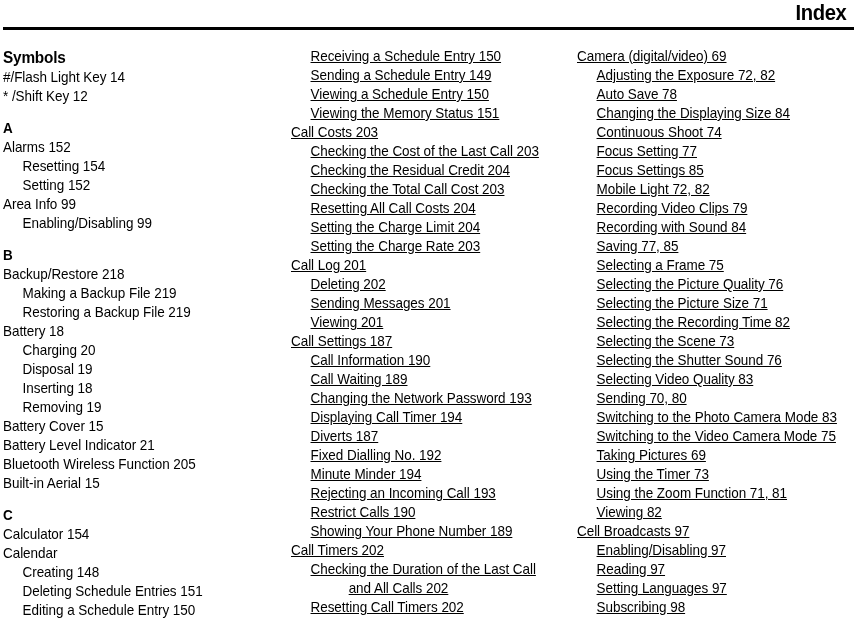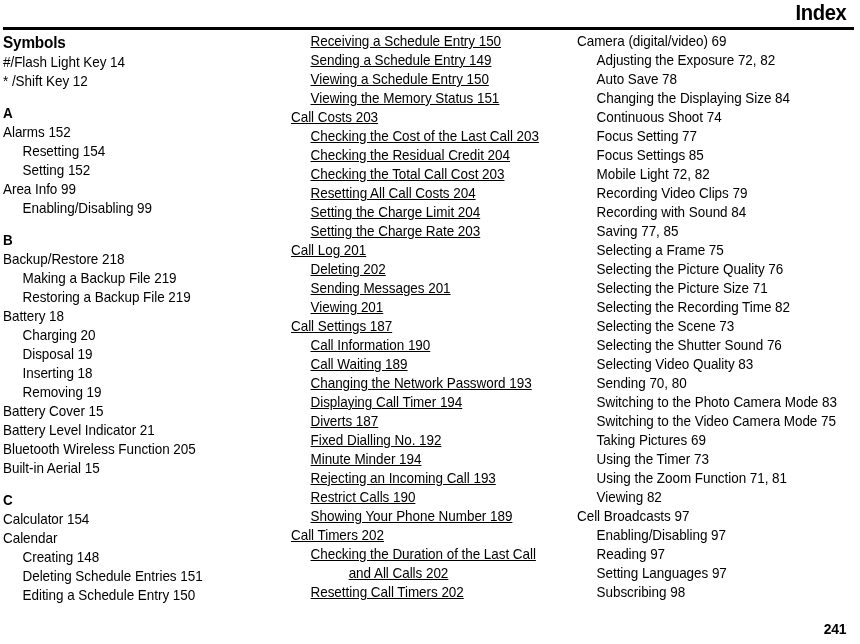--- a/index.html
+++ b/index.html
@@ -51,32 +51,32 @@
     top: 27px;
     width: 851px;
     height: 3px;
     background: #000000;
   }
 
   
   .columns {
     position: absolute;
     left: 0;
-    top: 32px;
+    top: 47px;
     width: 712px;
     height: 565px;
   }
   .column {
     position: absolute;
     top: 0;
     width: 282px;
   }
   .col-1 { left: 3px; }
   .col-2 { left: 291px; text-decoration: underline; }
-  .col-3 { left: 577px; }
+  .col-3 { left: 577px; text-decoration: underline; }
 
   .entry {
     font-size: 14.5px;
     line-height: 19px;
     white-space: nowrap;
     letter-spacing: -0.05px;
     transform: scaleX(0.93);
     transform-origin: left center;
   }
   .entry.lvl-0 { padding-left: 0px; }
@@ -223,17 +223,14 @@
         <div class="entry lvl-1">Using the Zoom Function 71, 81</div>
         <div class="entry lvl-1">Viewing 82</div>
         <div class="entry lvl-0">Cell Broadcasts 97</div>
         <div class="entry lvl-1">Enabling/Disabling 97</div>
         <div class="entry lvl-1">Reading 97</div>
         <div class="entry lvl-1">Setting Languages 97</div>
         <div class="entry lvl-1">Subscribing 98</div>
       </div>
   </div>
 
-  <div class="page-footer">
-    <div class="page-number">241</div>
-  </div>
 
 </div>
 
 </body></html>

